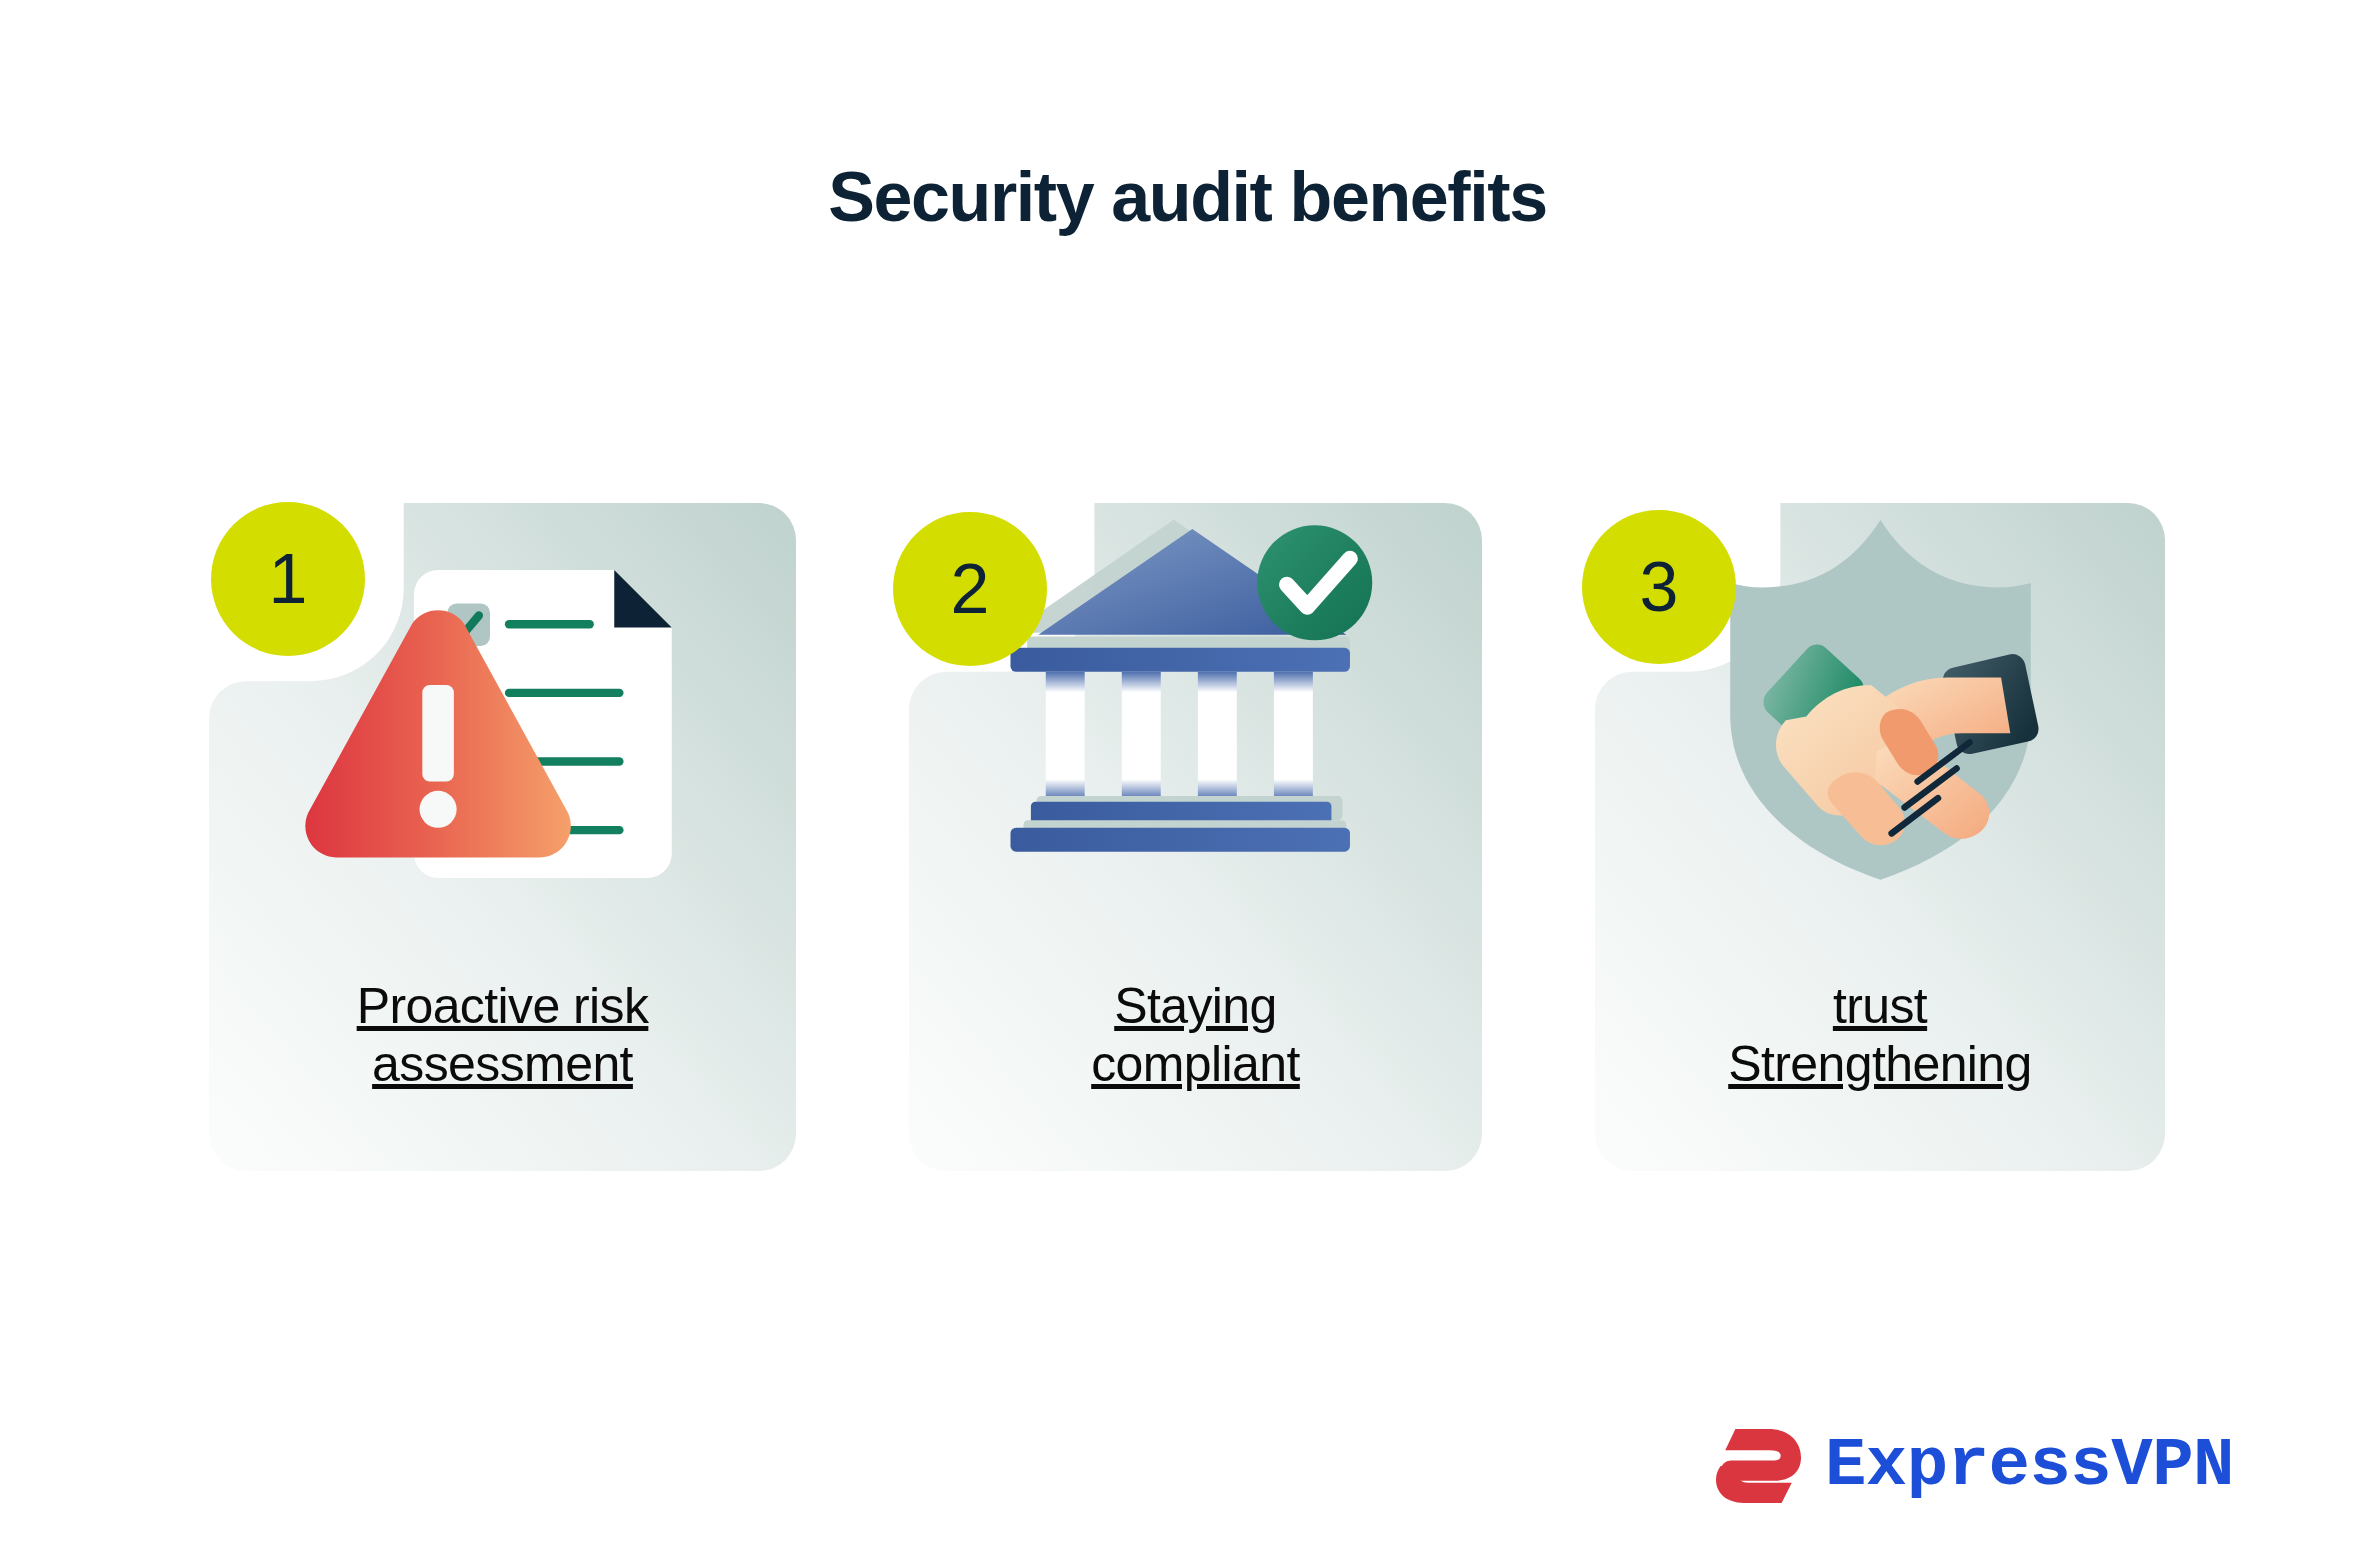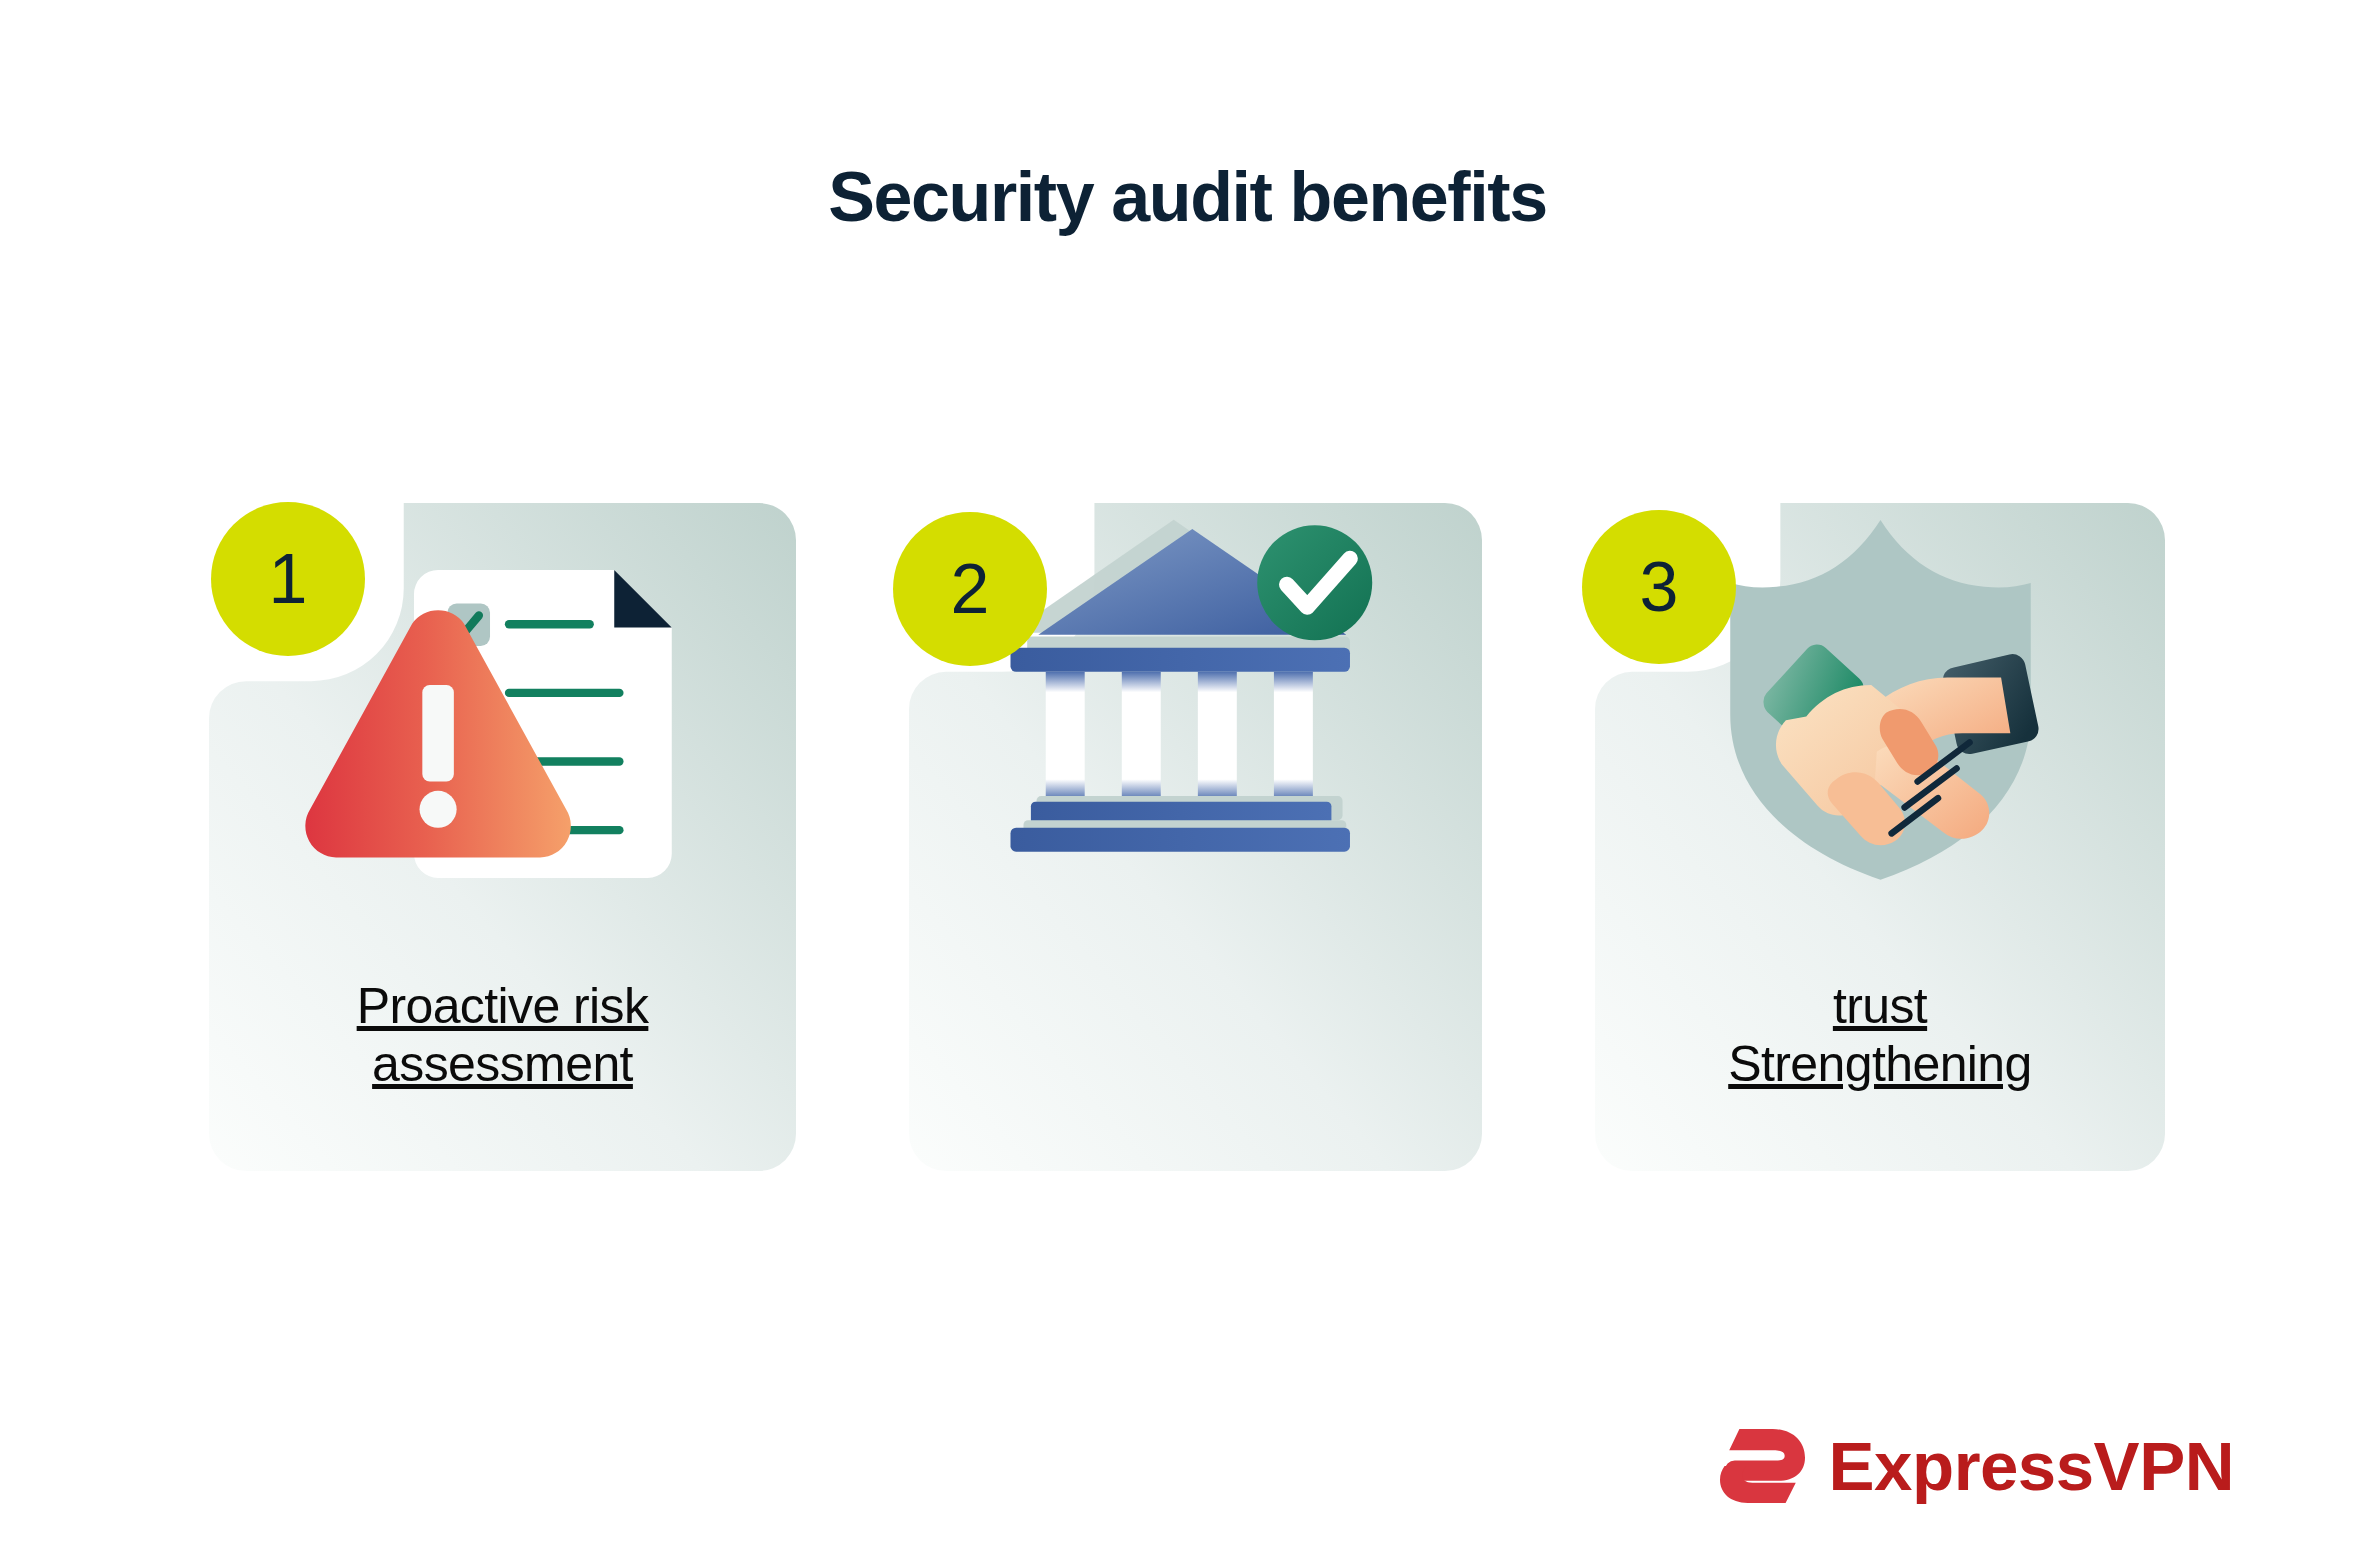--- a/index.html
+++ b/index.html
@@ -77,24 +77,24 @@
   
   .logo{
     position:absolute;
     right:141px;
     bottom:82px;
     display:flex;
     align-items:center;
     gap:24px;
   }
   .logo-word{
-    font-family:Liberation Sans, sans-serif;
+    font-family:Liberation Mono, monospace;
     font-size:69px;
     font-weight:700;
-    color:#b91c1c;
+    color:#1d4ed8;
     letter-spacing:-0.5px;
     line-height:1;
   }
 </style>
 </head>
 <body>
 
 <div id="stage">
 
   <div class="title">Security audit benefits</div>
@@ -232,20 +232,24 @@
           <rect x="10" y="350" width="366" height="26" rx="6" fill="url(#barg)"></rect>
         </g>
 
         <g>
           <circle cx="338" cy="86" r="62" fill="url(#chkg)"></circle>
           <path d="M308 88 l22 24 l46 -52" fill="none" stroke="#FFFFFF" stroke-width="17" stroke-linecap="round" stroke-linejoin="round"></path>
         </g>
       </svg>
     </div>
 
+    <div class="card-label">
+      <div>Staying</div>
+      <div>compliant</div>
+    </div>
   </div>
 
   <div class="badge" id="badge-2" style="background:#D4DD00;">
     <span>2</span>
   </div>
 
   <div class="card" id="card-3">
     <svg class="card-shape" viewBox="0 0 615 720" preserveAspectRatio="none">
       <defs>
         <linearGradient id="cardg3" x1="0" y1="1" x2="1" y2="0">

